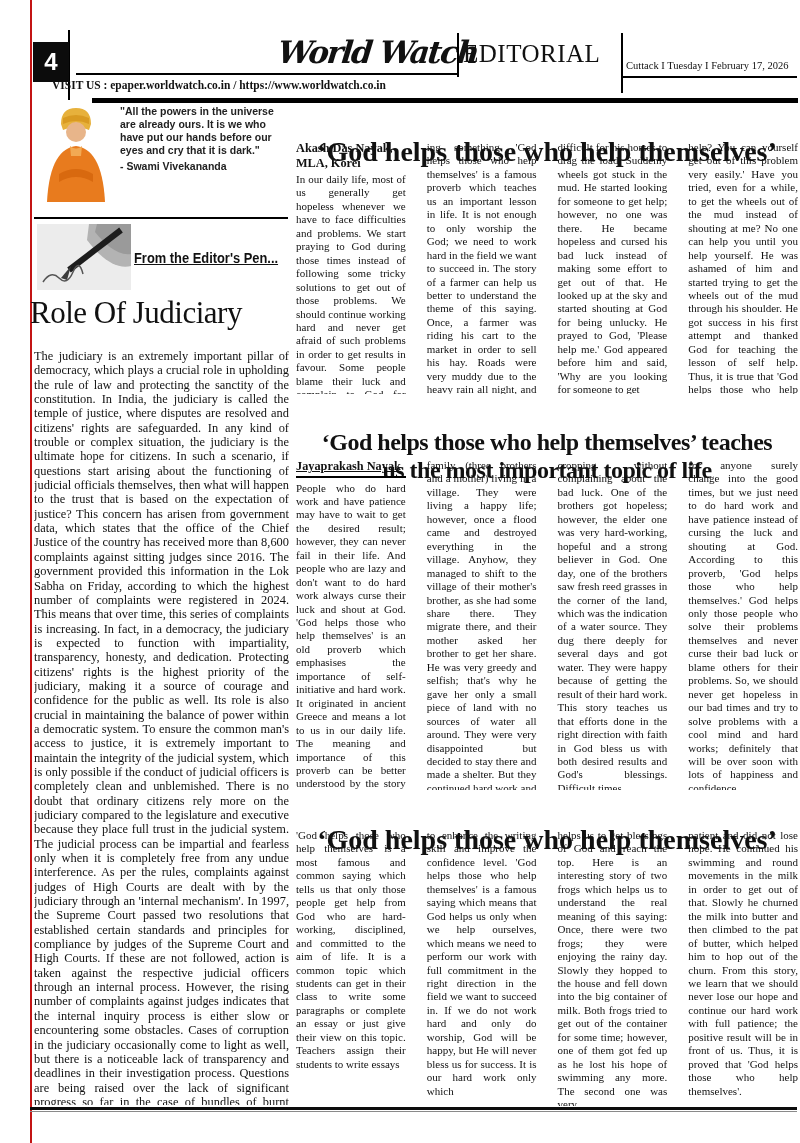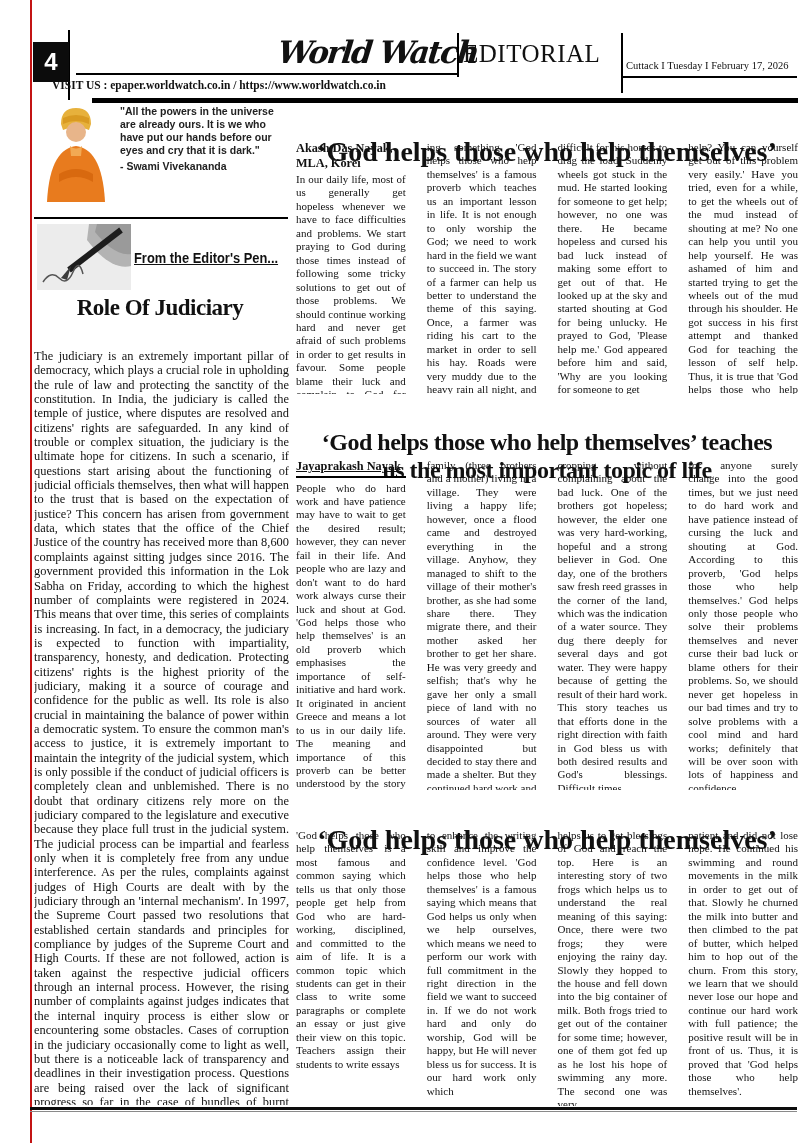--- a/index.html
+++ b/index.html
@@ -32,22 +32,22 @@
   
   .viv-img    { left:37px; top:104px; width:78px; height:100px; }
   .quote      { left:120px; top:105px; width:170px; font-family:"Liberation Sans",sans-serif;
                 font-weight:bold; font-size:10.5px; line-height:13px; color:#222; }
   .quote-auth { text-align:left; margin-top:3px; }
   .lrule1     { left:34px; top:217px; width:254px; height:2px; background:#000; }
   .pen-img    { left:37px; top:224px; width:94px; height:66px; }
   .pen-banner { left:134px; top:250px; font-family:"Liberation Sans",sans-serif; font-weight:bold;
                 font-size:14px; text-decoration:underline; white-space:nowrap;
                 transform:scaleX(.92); transform-origin:left; }
-  .rj-head    { left:30px; top:295px; width:260px; text-align:center; font-weight:bold;
-                font-size:23px; letter-spacing:-.5px; }
+  .rj-head    { left:30px; top:295px; width:260px; text-align:left; font-weight:normal;
+                font-size:31px; letter-spacing:-.5px; }
   .rj-body    { left:34px; top:349px; width:255px; font-size:12.4px; line-height:14.35px;
                 text-align:justify; height:756px; overflow:hidden; }
 
   
   .art-head   { left:296px; width:502px; text-align:center; font-weight:bold;margin-top:33px; }
   .a1-head    { top:103px; font-size:28px; }
   .a2-head    { top:395px; font-size:24px; line-height:28px; letter-spacing:-.5px; }
   .a3-head    { top:791px; font-size:28px; }
   .cols       { left:296px; width:502px; display:flex; gap:21px; overflow:hidden; }
   .a1-cols    { top:141px; height:253px; }

